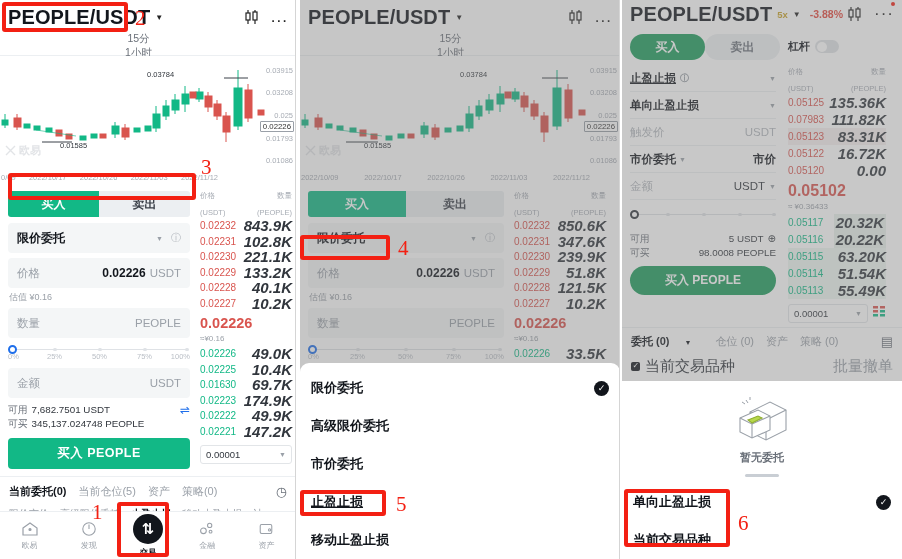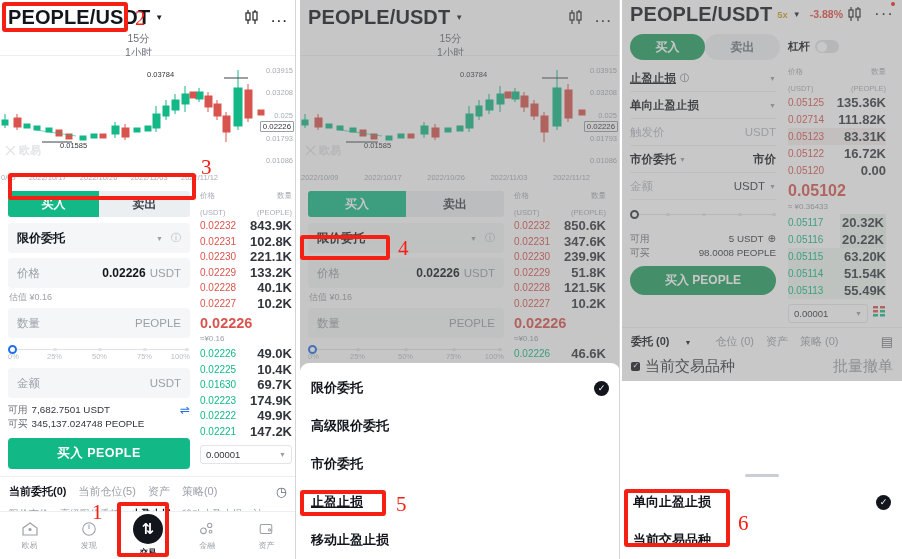--- a/index.html
+++ b/index.html
@@ -78,21 +78,21 @@
 
   .cta { height:31px; border-radius:4px; background:#12b886; color:#fff; font-size:12.5px;
          font-weight:bold; display:flex; align-items:center; justify-content:center; margin-top:7px;
          letter-spacing:.5px;}
 
   
   .bk-hd { display:flex; font-size:7.5px; color:#a7acb4; line-height:10px; margin-top:7px;}
   .bk-hd .r { margin-left:auto; text-align:right; }
   .bk-row { display:flex; font-size:10px; line-height:15.5px; }
   .bk-row .p { width:50px; }
-  .bk-row .q { margin-left:auto; color:#31363d; font-weight:bold; font-size:13px; }
+  .bk-row .q { margin-left:auto; color:#31363d; font-weight:bold; font-size:15px;font-style:italic; }
   .ask .p { color:#d9544e; }
   .bid .p { color:#12b886; }
   .mid { font-size:14.5px; font-weight:bold; color:#d9544e; line-height:20px; margin-top:2px; }
   .midsub { font-size:8px; color:#9aa0a8; line-height:11px; margin-bottom:2px;}
   .tick { margin-top:6px; height:19px; border:1px solid #e2e5e8; border-radius:3px; display:flex;
           align-items:center; padding:0 5px; font-size:9.5px; color:#31363d; }
   .tick .c { margin-left:auto; font-size:7px; color:#9aa0a8; }
 
   
   .ordtabs { border-top:1px solid #eceff2; margin-top:7px; padding:7px 9px 0 9px; }
@@ -634,21 +634,21 @@
             <span class="q">121.5K</span>
           </div>
         <div class="bk-row ask">
             <span class="p">0.02227</span>
             <span class="q">10.2K</span>
           </div>
         <div class="mid">0.02226</div>
         <div class="midsub">≈¥0.16</div>
         <div class="bk-row bid">
             <span class="p">0.02226</span>
-            <span class="q">46.6K</span>
+            <span class="q">33.5K</span>
           </div>
       </div>
     </div>
 
     <div class="dim"></div>
 
     <div class="sheet">
       <div class="it">
         <span>限价委托</span>
         <span class="ck">✓</span>
@@ -753,21 +753,21 @@
           </div>
           <div class="bk-hd">
             <span>(USDT)</span>
             <span class="r">(PEOPLE)</span>
           </div>
           <div class="bk-row ask" style="line-height:17px">
               <span class="p">0.05125</span>
               <span class="q">135.36K</span>
             </div>
           <div class="bk-row ask" style="line-height:17px">
-              <span class="p">0.02714</span>
+              <span class="p">0.07983</span>
               <span class="q">111.82K</span>
             </div>
           <div class="bk-row ask" style="line-height:17px;background:#f7efef">
               <span class="p">0.05123</span>
               <span class="q">83.31K</span>
             </div>
           <div class="bk-row ask" style="line-height:17px">
               <span class="p">0.05122</span>
               <span class="q">16.72K</span>
             </div>
@@ -824,20 +824,35 @@
           <span>策略 (0)</span>
           <span style="margin-left:auto;margin-right:0;font-size:13px;color:#6a7079">▤</span>
         </div>
         <div class="r3" style="margin-top:8px">
           <span class="cbox on"></span>
           <span style="color:#31363d">当前交易品种</span>
           <span style="margin-left:auto">批量撤单</span>
         </div>
       </div>
 
+      <div class="empty">
+        <svg width="68" height="56" viewBox="0 0 68 56">
+          <g stroke="#9aa0a8" stroke-width="1.1" fill="none">
+            <path d="M22 22 L42 12 L58 20 L58 40 L38 50 L22 42 Z"></path>
+            <path d="M22 22 L38 30 L38 50"></path>
+              <path d="M38 30 L58 20"></path>
+            <path d="M12 28 L30 20 L42 26 L42 40 L24 48 L12 42 Z" fill="#fff"></path>
+            <path d="M12 28 L24 34 L24 48"></path>
+              <path d="M24 34 L42 26"></path>
+            <path d="M20 30 L30 26 L34 28 L24 33 Z" fill="#b7d84b" stroke="#8fae2e"></path>
+            <path d="M18 10 L20 13 M14 12 L17 14 M22 7 L22 10" stroke-width="1"></path>
+          </g>
+        </svg>
+        <span class="t">暂无委托</span>
+      </div>
     </div>
 
     <div class="p3dim"></div>
 
     <div class="sheet" style="padding:0 11px">
       <div class="grabber"></div>
       <div class="it">
         <span>单向止盈止损</span>
         <span class="ck">✓</span>
       </div>

